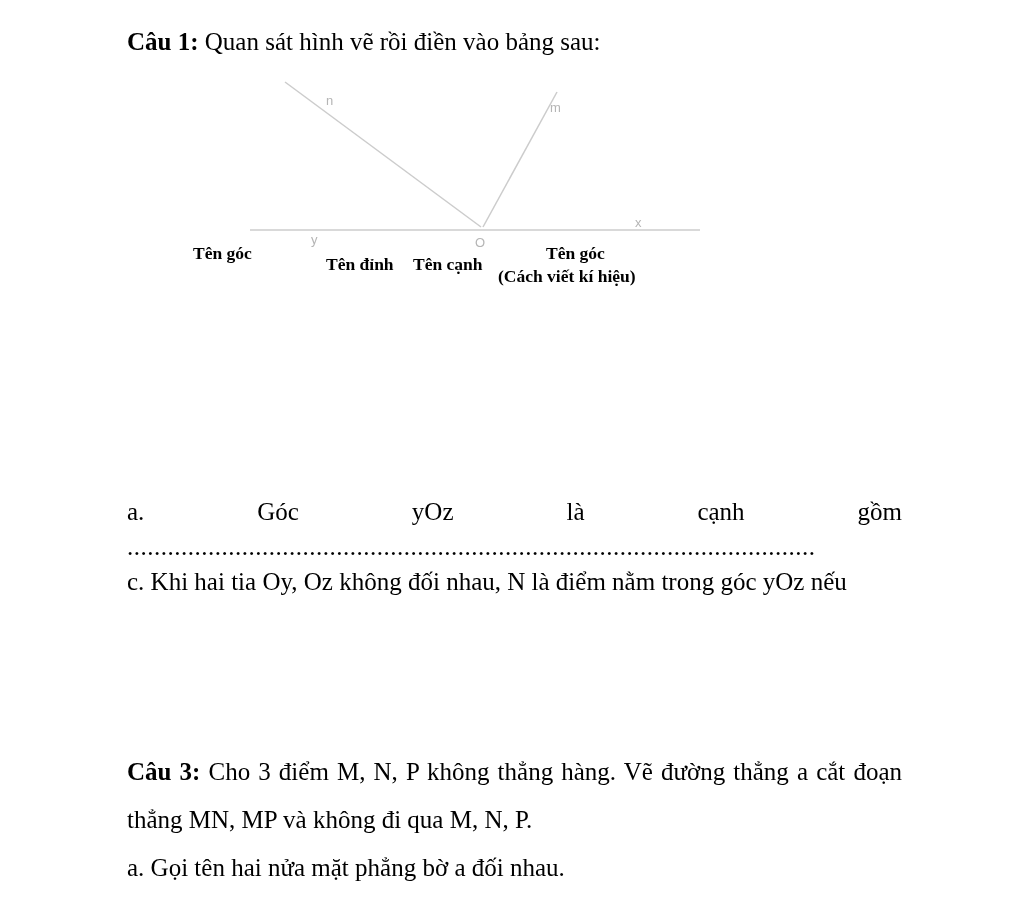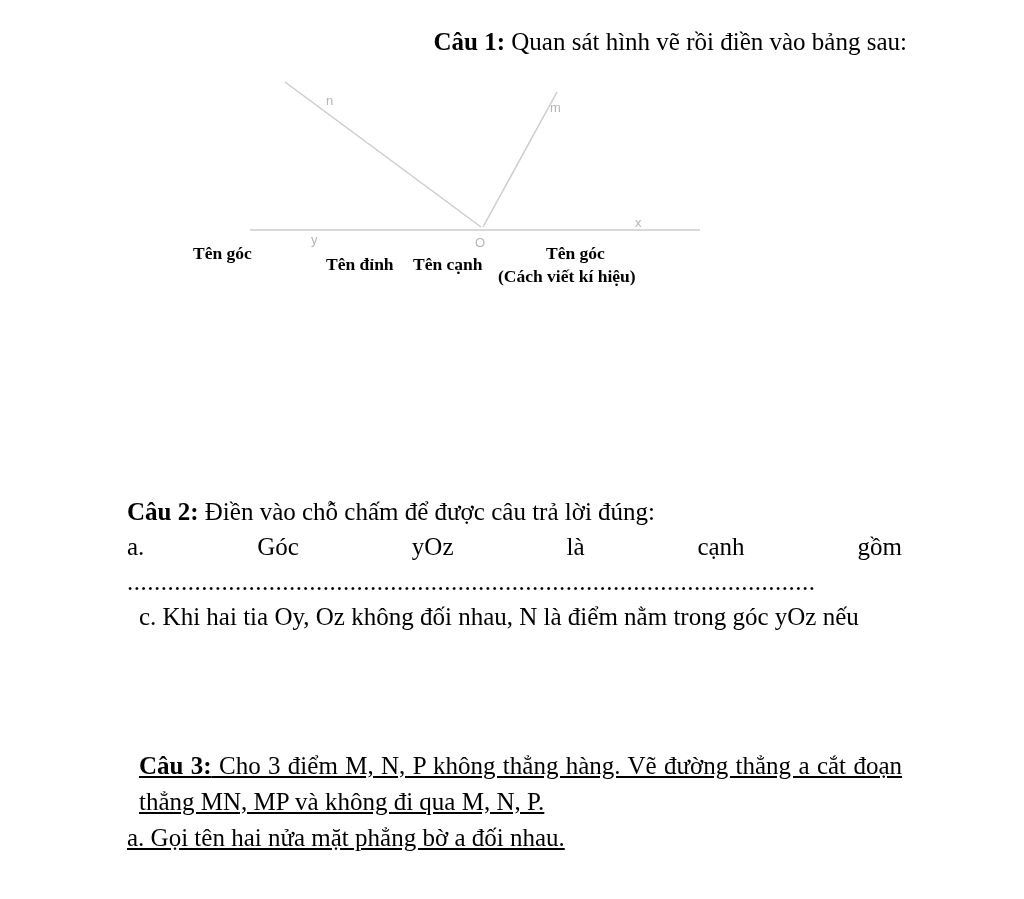--- a/index.html
+++ b/index.html
@@ -14,21 +14,20 @@
     overflow: hidden;
   }
   .line { font-size: 25px; line-height: 35px; }
   b.q { font-weight: bold; }
 
   .cau1-head {
     position: absolute;
     left: 127px;
     top: 24px;
     width: 780px;
-    text-align: right;
   }
 
   .figure-wrap {
     position: absolute;
     left: 240px;
     top: 72px;
     width: 470px;
     height: 178px;
   }
   .fig-label {
@@ -63,29 +62,29 @@
     line-height: 35px;
   }
   .dots-row {
     font-size: 25px;
     line-height: 35px;
     white-space: nowrap;
     overflow: hidden;
     width: 690px;
     letter-spacing: 0.5px;
   }
-  .just { text-align: justify; margin-left: 12px; }
+  .just { text-align: justify; }
 
   .cau3-block {
     position: absolute;
     left: 127px;
     top: 748px;
     width: 775px;
   }
-  .cau3-block .line { line-height: 36px; text-decoration: underline; }
+  .cau3-block .line { line-height: 48px; }
 </style>
 </head>
 <body>
 
 <div class="page">
 
   <div class="cau1-head line">
     <b class="q">Câu 1:</b><span> Quan sát hình vẽ rồi điền vào bảng sau:</span>
   </div>
 
@@ -105,23 +104,20 @@
     </svg>
   </div>
 
   <div class="tbl-head th-goc1">Tên góc</div>
   <div class="tbl-head th-dinh">Tên đỉnh</div>
   <div class="tbl-head th-canh">Tên cạnh</div>
   <div class="tbl-head th-goc2">Tên góc</div>
   <div class="tbl-head th-cach2">(Cách viết kí hiệu)</div>
 
   <div class="cau2-block">
-    <div class="line">
-      <b class="q">Câu 2:</b><span> Điền vào chỗ chấm để được câu trả lời đúng:</span>
-    </div>
     <div class="spread-row">
       <span>a.</span>
       <span>Góc</span>
       <span>yOz</span>
       <span>là</span>
       <span>cạnh</span>
       <span>gồm</span>
     </div>
     <div class="dots-row">.............................................................................................................</div>
     <div class="line just">c. Khi hai tia Oy, Oz không đối nhau, N là điểm nằm trong góc yOz nếu</div>

